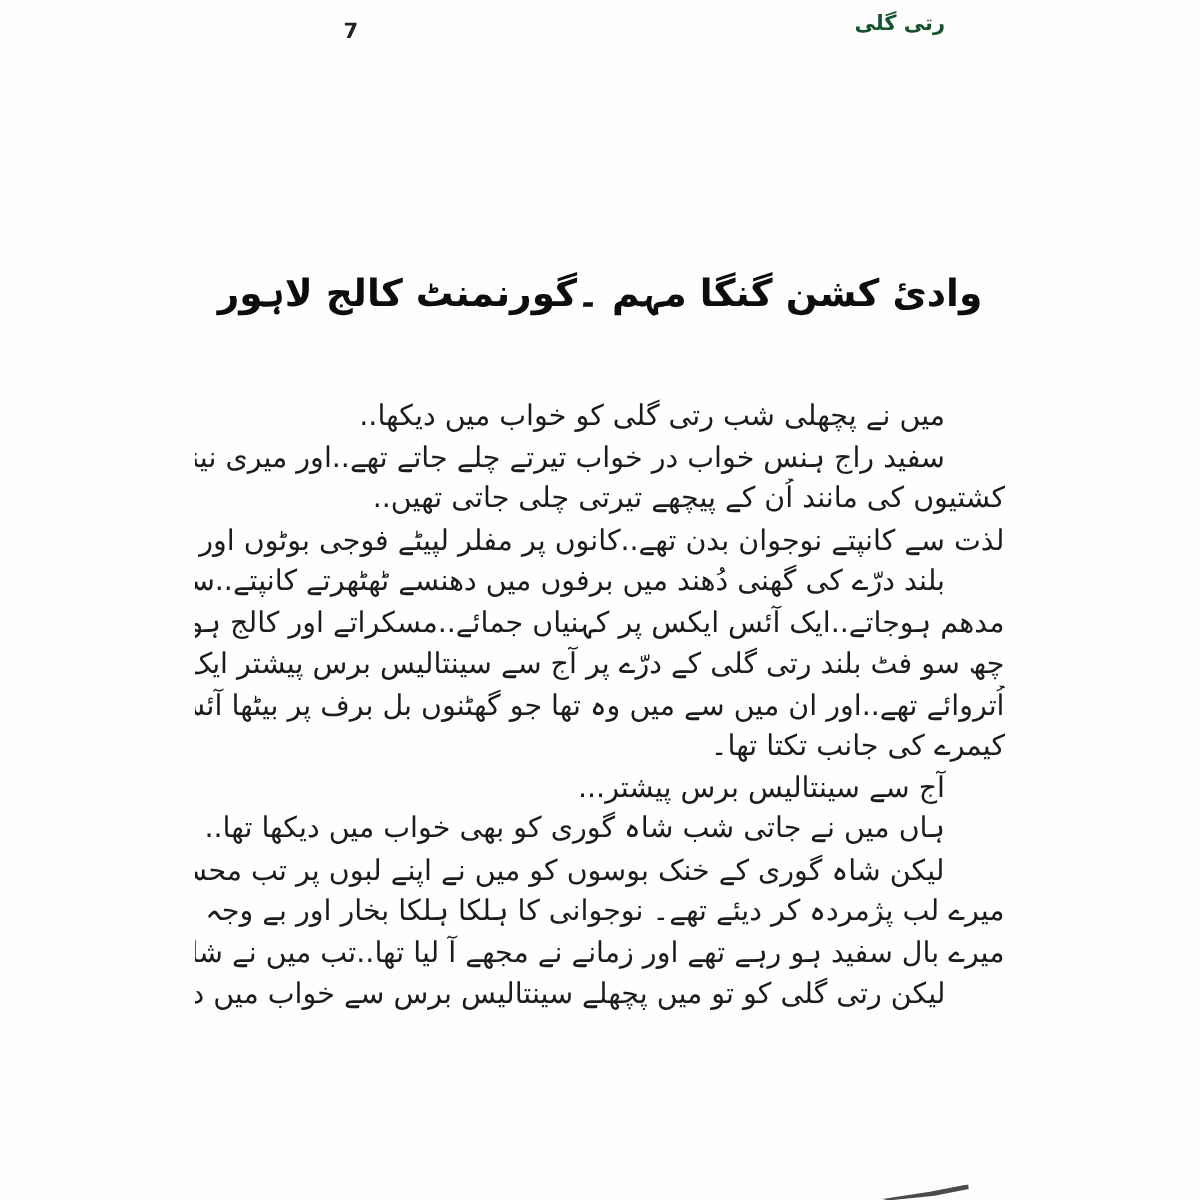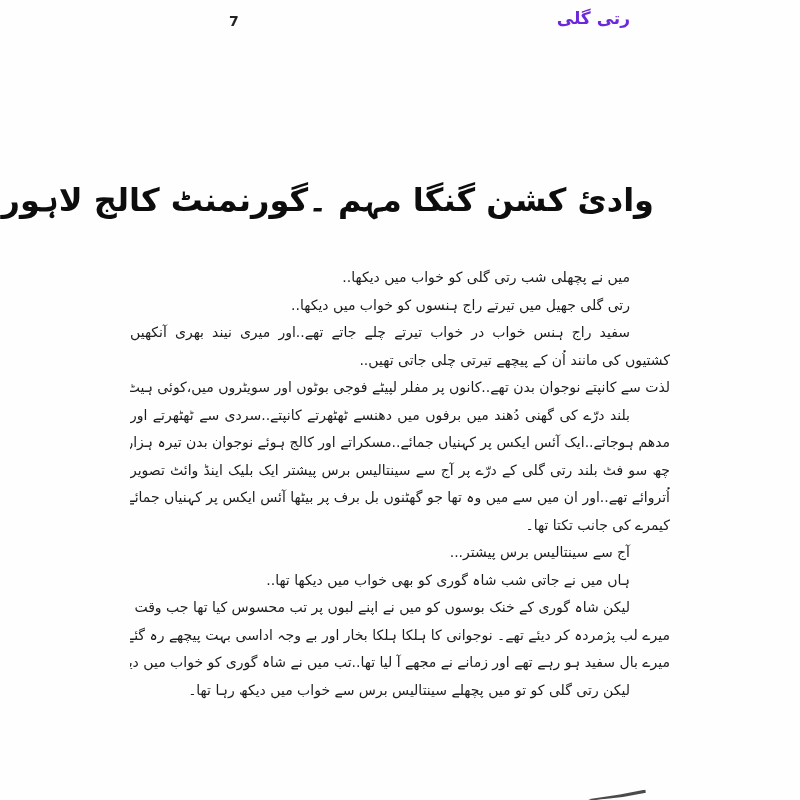--- a/index.html
+++ b/index.html
@@ -15,60 +15,60 @@
     overflow: hidden;
     font-family: "DejaVu Sans", sans-serif;
     color: #1c1c1c;
     direction: rtl;
   }
   
   .running-header {
     position: absolute;
     top: 8px;
     right: 170px;
-    font-size: 17px;
+    font-size: 14px;
     font-weight: bold;
-    color: #6d28d9;
+    color: #14532d;
     letter-spacing: 0;
   }
   
   .page-number {
     position: absolute;
     top: 13px;
     left: 229px;
     font-size: 14px;
     font-weight: bold;
     color: #222;
     direction: ltr;
   }
   
   .chapter-title {
     position: absolute;
     top: 181px;
-    right: 146px;
+    right: 130px;
     width: 540px;
     text-align: center;
-    font-size: 32px;
+    font-size: 25px;
     font-weight: bold;
     color: #0d0d0d;
     white-space: nowrap;
   }
   
   .body-text {
     position: absolute;
     top: 264px;
     right: 130px;
     width: 540px;
   }
   .text-line {
     display: block;
     width: 540px;
     height: 27.5px;
     line-height: 27.5px;
-    font-size: 14px;
+    font-size: 19px;
     color: #1c1c1c;
     text-align: right;
     white-space: nowrap;
     overflow: hidden;
     box-sizing: border-box;
   }
   .text-line.justify {
     text-align: justify;
     text-align-last: justify;
   }
@@ -94,21 +94,20 @@
 <div class="page">
 
   <div class="page-number">7</div>
 
   <div class="running-header">رتی گلی</div>
 
   <div class="chapter-title">وادیٔ کشن گنگا مہم ۔گورنمنٹ کالج لاہور</div>
 
   <div class="body-text">
       <div class="text-line indent">میں نے پچھلی شب رتی گلی کو خواب میں دیکھا..</div>
-      <div class="text-line indent">رتی گلی جھیل میں تیرتے راج ہنسوں کو خواب میں دیکھا..</div>
       <div class="text-line indent justify">سفید راج ہنس خواب در خواب تیرتے چلے جاتے تھے..اور میری نیند بھری آنکھیں</div>
       <div class="text-line">کشتیوں کی مانند اُن کے پیچھے تیرتی چلی جاتی تھیں..</div>
       <div class="text-line justify">لذت سے کانپتے نوجوان بدن تھے..کانوں پر مفلر لپیٹے فوجی بوٹوں اور سویٹروں میں،کوئی ہیٹ</div>
       <div class="text-line indent justify">بلند درّے کی گھنی دُھند میں برفوں میں دھنسے ٹھٹھرتے کانپتے..سردی سے ٹھٹھرتے اور</div>
       <div class="text-line justify">مدھم ہوجاتے..ایک آئس ایکس پر کہنیاں جمائے..مسکراتے اور کالج ہوئے نوجوان بدن تیرہ ہزار</div>
       <div class="text-line justify">چھ سو فٹ بلند رتی گلی کے درّے پر آج سے سینتالیس برس پیشتر ایک بلیک اینڈ وائٹ تصویر</div>
       <div class="text-line justify">اُتروائے تھے..اور ان میں سے میں وہ تھا جو گھٹنوں بل برف پر بیٹھا آئس ایکس پر کہنیاں جمائے</div>
       <div class="text-line">کیمرے کی جانب تکتا تھا۔</div>
       <div class="text-line indent">آج سے سینتالیس برس پیشتر...</div>
       <div class="text-line indent">ہاں میں نے جاتی شب شاہ گوری کو بھی خواب میں دیکھا تھا..</div>

